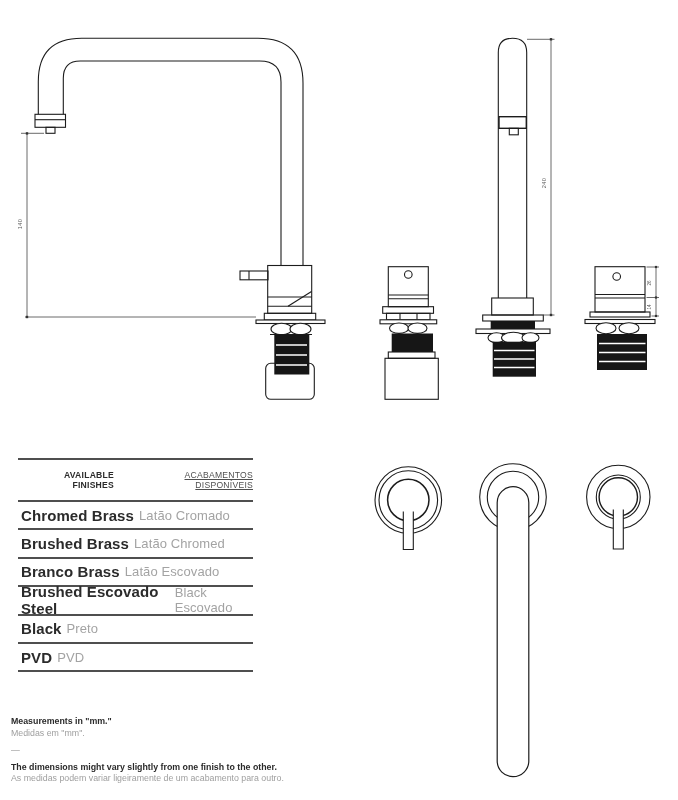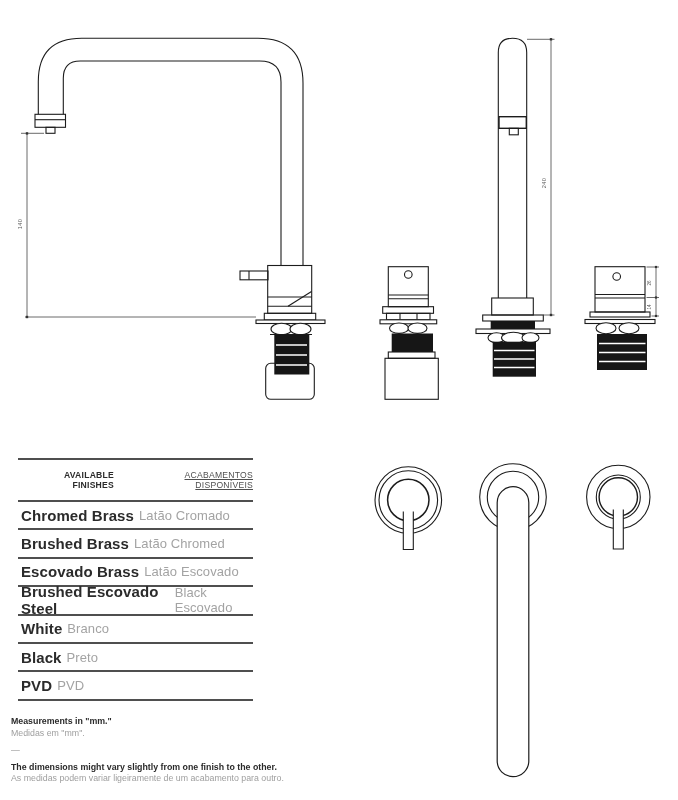--- a/index.html
+++ b/index.html
@@ -165,30 +165,26 @@
     </div>
     <div class="f-row">
       <span class="f-en">Chromed Brass</span>
       <span class="f-pt">Latão Cromado</span>
     </div>
     <div class="f-row">
       <span class="f-en">Brushed Brass</span>
       <span class="f-pt">Latão Chromed</span>
     </div>
     <div class="f-row">
-      <span class="f-en">Escovado Brass</span>
+      <span class="f-en">Branco Brass</span>
       <span class="f-pt">Latão Escovado</span>
     </div>
     <div class="f-row">
       <span class="f-en">Brushed Escovado Steel</span>
       <span class="f-pt">Black Escovado</span>
-    </div>
-    <div class="f-row">
-      <span class="f-en">White</span>
-      <span class="f-pt">Branco</span>
     </div>
     <div class="f-row">
       <span class="f-en">Black</span>
       <span class="f-pt">Preto</span>
     </div>
     <div class="f-row">
       <span class="f-en">PVD</span>
       <span class="f-pt">PVD</span>
     </div>
   </div>

